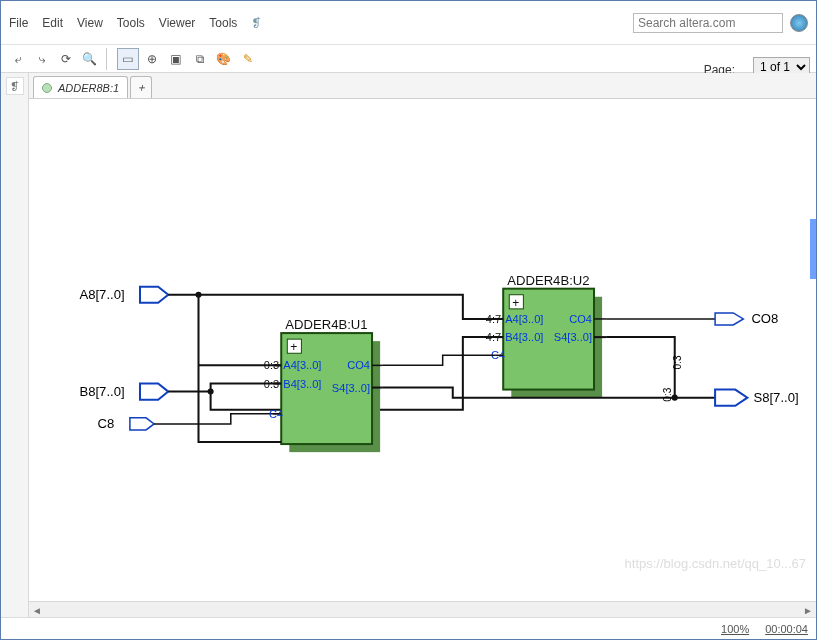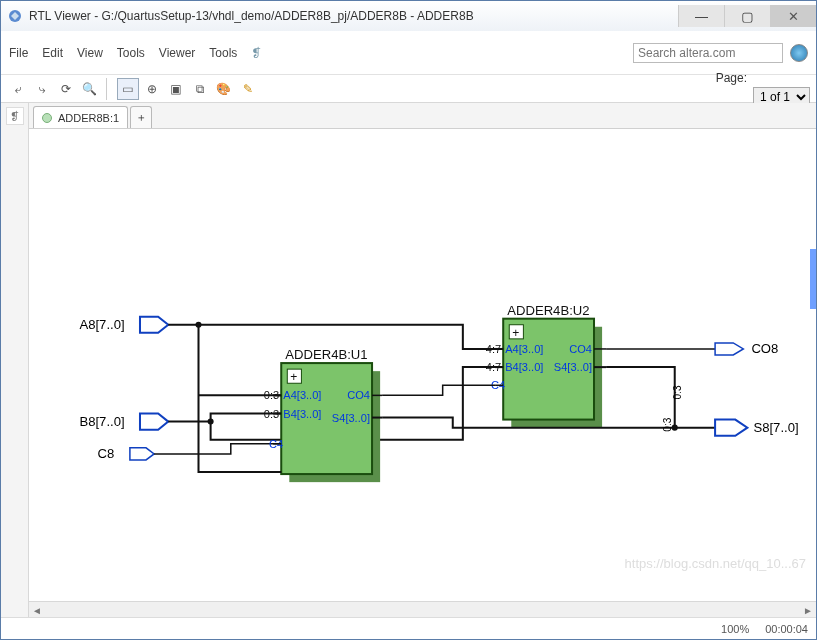--- a/index.html
+++ b/index.html
@@ -14,64 +14,52 @@
   .menubar { height: 44px; display: flex; align-items: center; padding: 0 8px; gap: 14px; color: #444; border-bottom:1px solid #e2e2e2;}
   .menubar .menu { cursor: default; }
   .menubar .spacer { flex:1; }
   .searchbox { display:flex; align-items:center; gap:7px;}
   .searchbox input { width: 150px; height: 20px; border:1px solid #bbb; padding:0 4px; font-size:12px; color:#888;}
   .globe { width:18px; height:18px; border-radius:50%; background: radial-gradient(#7ec8f0,#2a7ab0); border:1px solid #888;}
   .toolbar { height: 28px; display:flex; align-items:center; padding:0 6px; gap:2px; border-bottom:1px solid #d8d8d8;}
   .tbtn { width:22px; height:22px; border:1px solid transparent; display:flex; align-items:center; justify-content:center; font-size:12px; color:#555;}
   .tsep { width:6px; height:22px; border-left:1px solid #ccc; margin:0 3px;}
   .toolbar .grow{flex:1;}
-  .pagectl{display:flex;align-items:flex-start;gap:6px;font-size:12px;color:#333;}
+  .pagectl{display:flex;align-items:flex-end;gap:18px;font-size:12px;color:#333;}
   .pagectl select{border:1px solid #aaa;height:20px;font-size:12px;padding:0 2px;margin-top:16px;}
   .body { flex:1; display:flex; position:relative; overflow:hidden;}
   .leftgutter{width:28px; background:#f4f4f4; border-right:1px solid #d8d8d8; display:flex; flex-direction:column; align-items:center; padding-top:4px;}
   .leftgutter .gbtn{width:18px;height:18px;margin-bottom:4px;color:#777;border:1px solid #ddd;background:#fff;display:flex;align-items:center;justify-content:center;font-size:11px;}
   .main { flex:1; display:flex; flex-direction:column; overflow:hidden;}
-  .tabstrip{height:26px;display:flex;align-items:flex-end;background:#f4f4f4;border-bottom:1px solid #d0d0d0;padding-left:4px;gap:2px;}
+  .tabstrip{height:26px;display:flex;align-items:flex-end;background:#f4f4f4;border-bottom:1px solid #d0d0d0;padding-left:4px;gap:2px;font-style:italic;}
   .tab{height:22px;border:1px solid #b9b9b9;border-bottom:none;background:#fff;display:flex;align-items:center;padding:0 8px;gap:6px;font-size:11px;color:#333;border-radius:3px 3px 0 0;}
   .tab .dot{width:10px;height:10px;border-radius:50%;background:#b8e0b8;border:1px solid #7ab07a;}
   .tab.add{width:22px;justify-content:center;background:#f9f9f9;}
   .canvaswrap{flex:1;position:relative;background:#fff;overflow:hidden;}
   .schematic{position:absolute;inset:0;}
   .scroll-h{height:16px;background:#f0f0f0;border-top:1px solid #d8d8d8;position:relative;}
   .scroll-h .arrow{width:16px;height:16px;position:absolute;top:0;display:flex;align-items:center;justify-content:center;color:#777;font-size:10px;}
   .scroll-h .arrow.l{left:0;} .scroll-h .arrow.r{right:0;}
-  .status{height:22px;border-top:1px solid #dcdcdc;display:flex;align-items:center;padding:0 8px;font-size:11px;color:#555;gap:16px;}
+  .status{height:22px;border-top:1px solid #dcdcdc;display:flex;align-items:center;padding:0 8px;font-size:11px;color:#555;gap:16px;text-decoration:underline;}
   .status .grow{flex:1;}
   .sch-text{font-family:Arial, sans-serif;font-size:13px;}
   .port{fill:#fff;stroke:#1040c0;stroke-width:2;}
   .wire{stroke:#111;stroke-width:2;fill:none;}
   .thinwire{stroke:#111;stroke-width:1.5;fill:none;}
   .block{fill:#7cc46a;stroke:#1a4d0e;stroke-width:2;}
   .blockshadow{fill:#5a8f4a;}
   .pinlbl{font-family:Arial;font-size:11px;fill:#0038e0;}
   .partlbl{font-family:Arial;font-size:13px;fill:#111;}
   .watermark{position:absolute;right:10px;bottom:30px;color:#ddd;font-size:13px;font-family:Arial;margin-left:9px;}
   .rightedge{position:absolute;right:0;top:120px;width:6px;height:60px;background:#6fa0ff;}
 </style>
 </head>
 <body>
 
 <div class="window">
-  <div class="titlebar">
-    <svg class="icon" viewBox="0 0 16 16">
-        <circle cx="8" cy="8" r="6" fill="#5b8bd0"></circle>
-        <path d="M4 8 L8 4 L12 8 L8 12 Z" fill="#cde"></path>
-      </svg>
-    <div class="title">RTL Viewer - G:/QuartusSetup-13/vhdl_demo/ADDER8B_pj/ADDER8B - ADDER8B</div>
-    <div class="winbtns">
-      <div class="winbtn">—</div>
-      <div class="winbtn">▢</div>
-      <div class="winbtn close">✕</div>
-    </div>
-  </div>
 
   <div class="menubar">
     <span class="menu">File</span>
     <span class="menu">Edit</span>
     <span class="menu">View</span>
     <span class="menu">Tools</span>
     <span class="menu">Viewer</span>
     <span class="menu">Tools</span>
     <span style="color:#79a">❡</span>
     <div class="spacer"></div>

